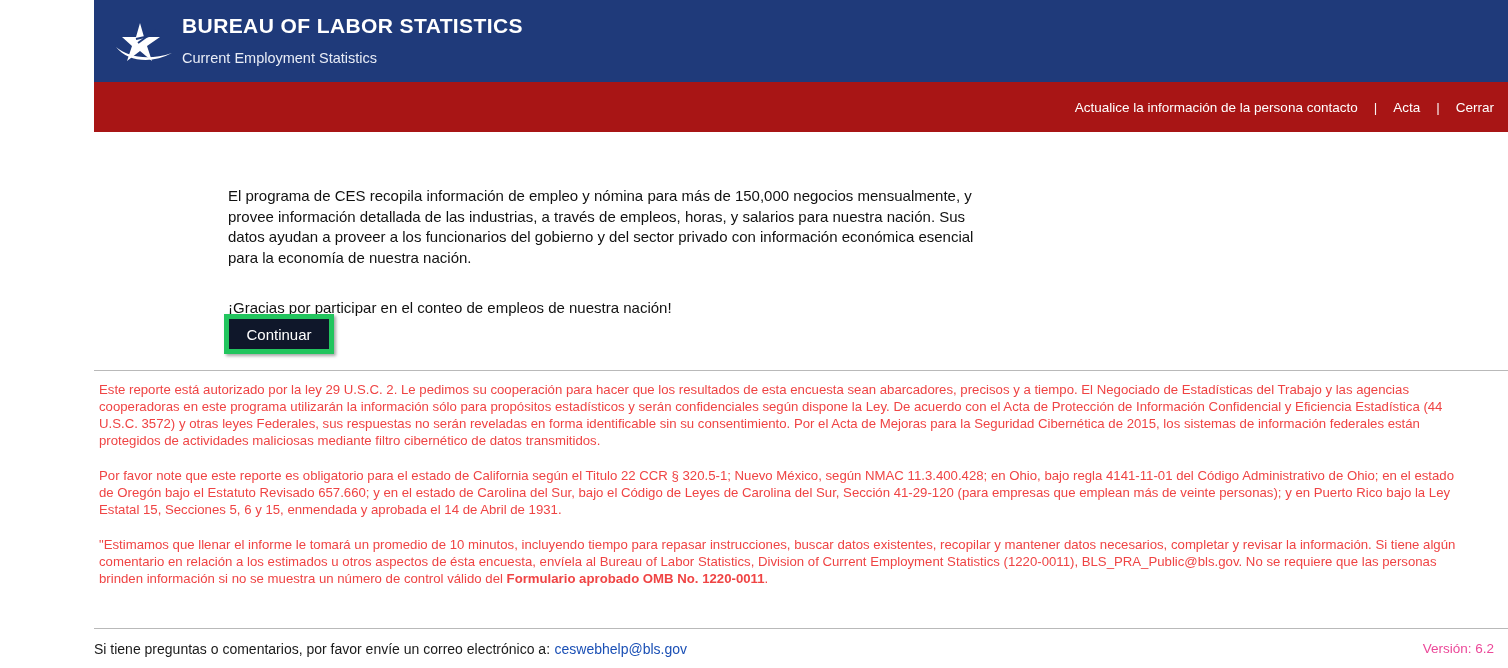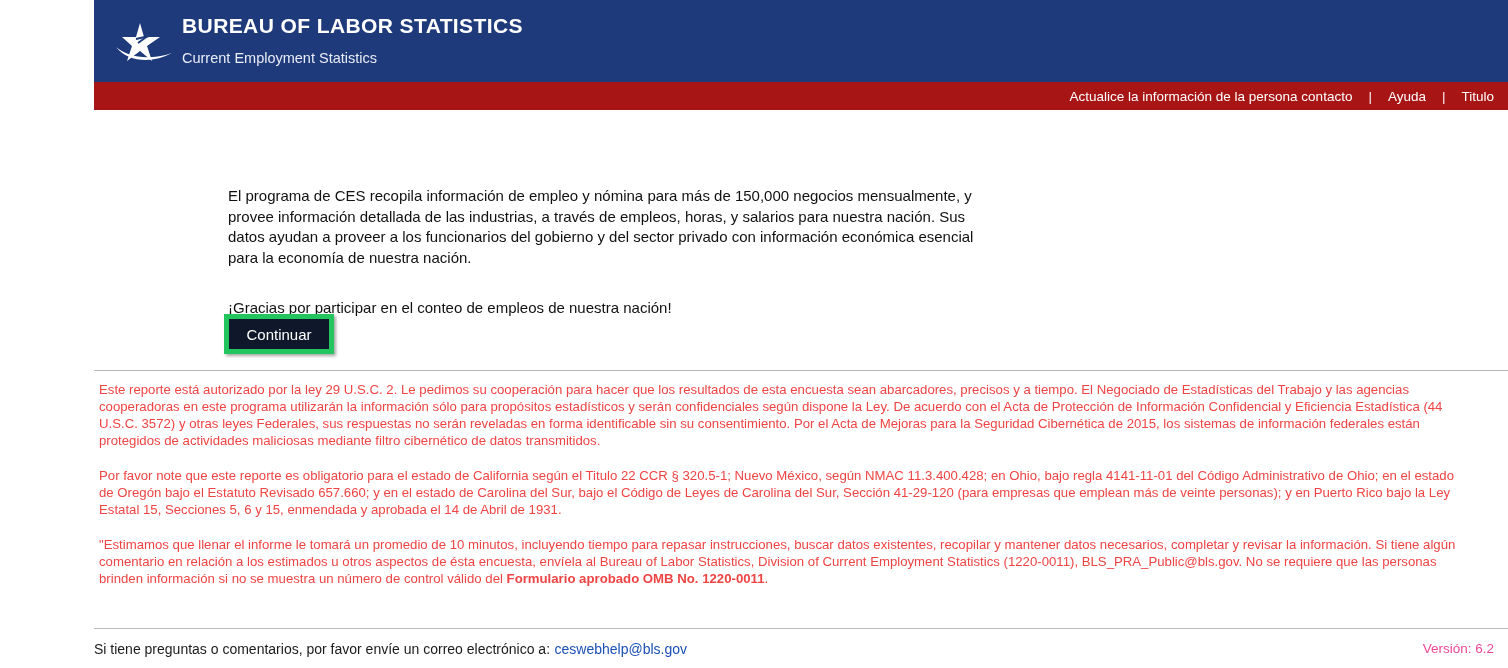--- a/index.html
+++ b/index.html
@@ -59,21 +59,21 @@
     font-size: 14.5px;
     margin-top: 14px;
   }
 
   
   .nav-band {
     position: absolute;
     left: 94px;
     top: 82px;
     width: 1414px;
-    height: 28px;
+    height: 50px;
     background: #a81515;
     display: flex;
     align-items: center;
     justify-content: flex-end;
     padding-right: 14px;
     box-sizing: border-box;
   }
   .nav-link {
     color: #ffffff;
     font-size: 13.5px;
@@ -203,23 +203,23 @@
     </div>
     <div class="agency-text">
       <span class="agency-title">BUREAU OF LABOR STATISTICS</span>
       <span class="agency-sub">Current Employment Statistics</span>
     </div>
   </div>
 
   <div class="nav-band">
     <a class="nav-link">Actualice la información de la persona contacto</a>
     <span class="nav-sep">|</span>
-    <a class="nav-link">Ayuda</a>
+    <a class="nav-link">Acta</a>
     <span class="nav-sep">|</span>
-    <a class="nav-link">Titulo</a>
+    <a class="nav-link">Cerrar</a>
   </div>
 
   <div class="content">
     <p class="intro-p">El programa de CES recopila información de empleo y nómina para más de 150,000 negocios mensualmente, y provee información detallada de las industrias, a través de empleos, horas, y salarios para nuestra nación. Sus datos ayudan a proveer a los funcionarios del gobierno y del sector privado con información económica esencial para la economía de nuestra nación.</p>
     <p class="intro-thanks">¡Gracias por participar en el conteo de empleos de nuestra nación!</p>
   </div>
 
   <button class="continue-btn">Continuar</button>
 
   <div class="divider"></div>

